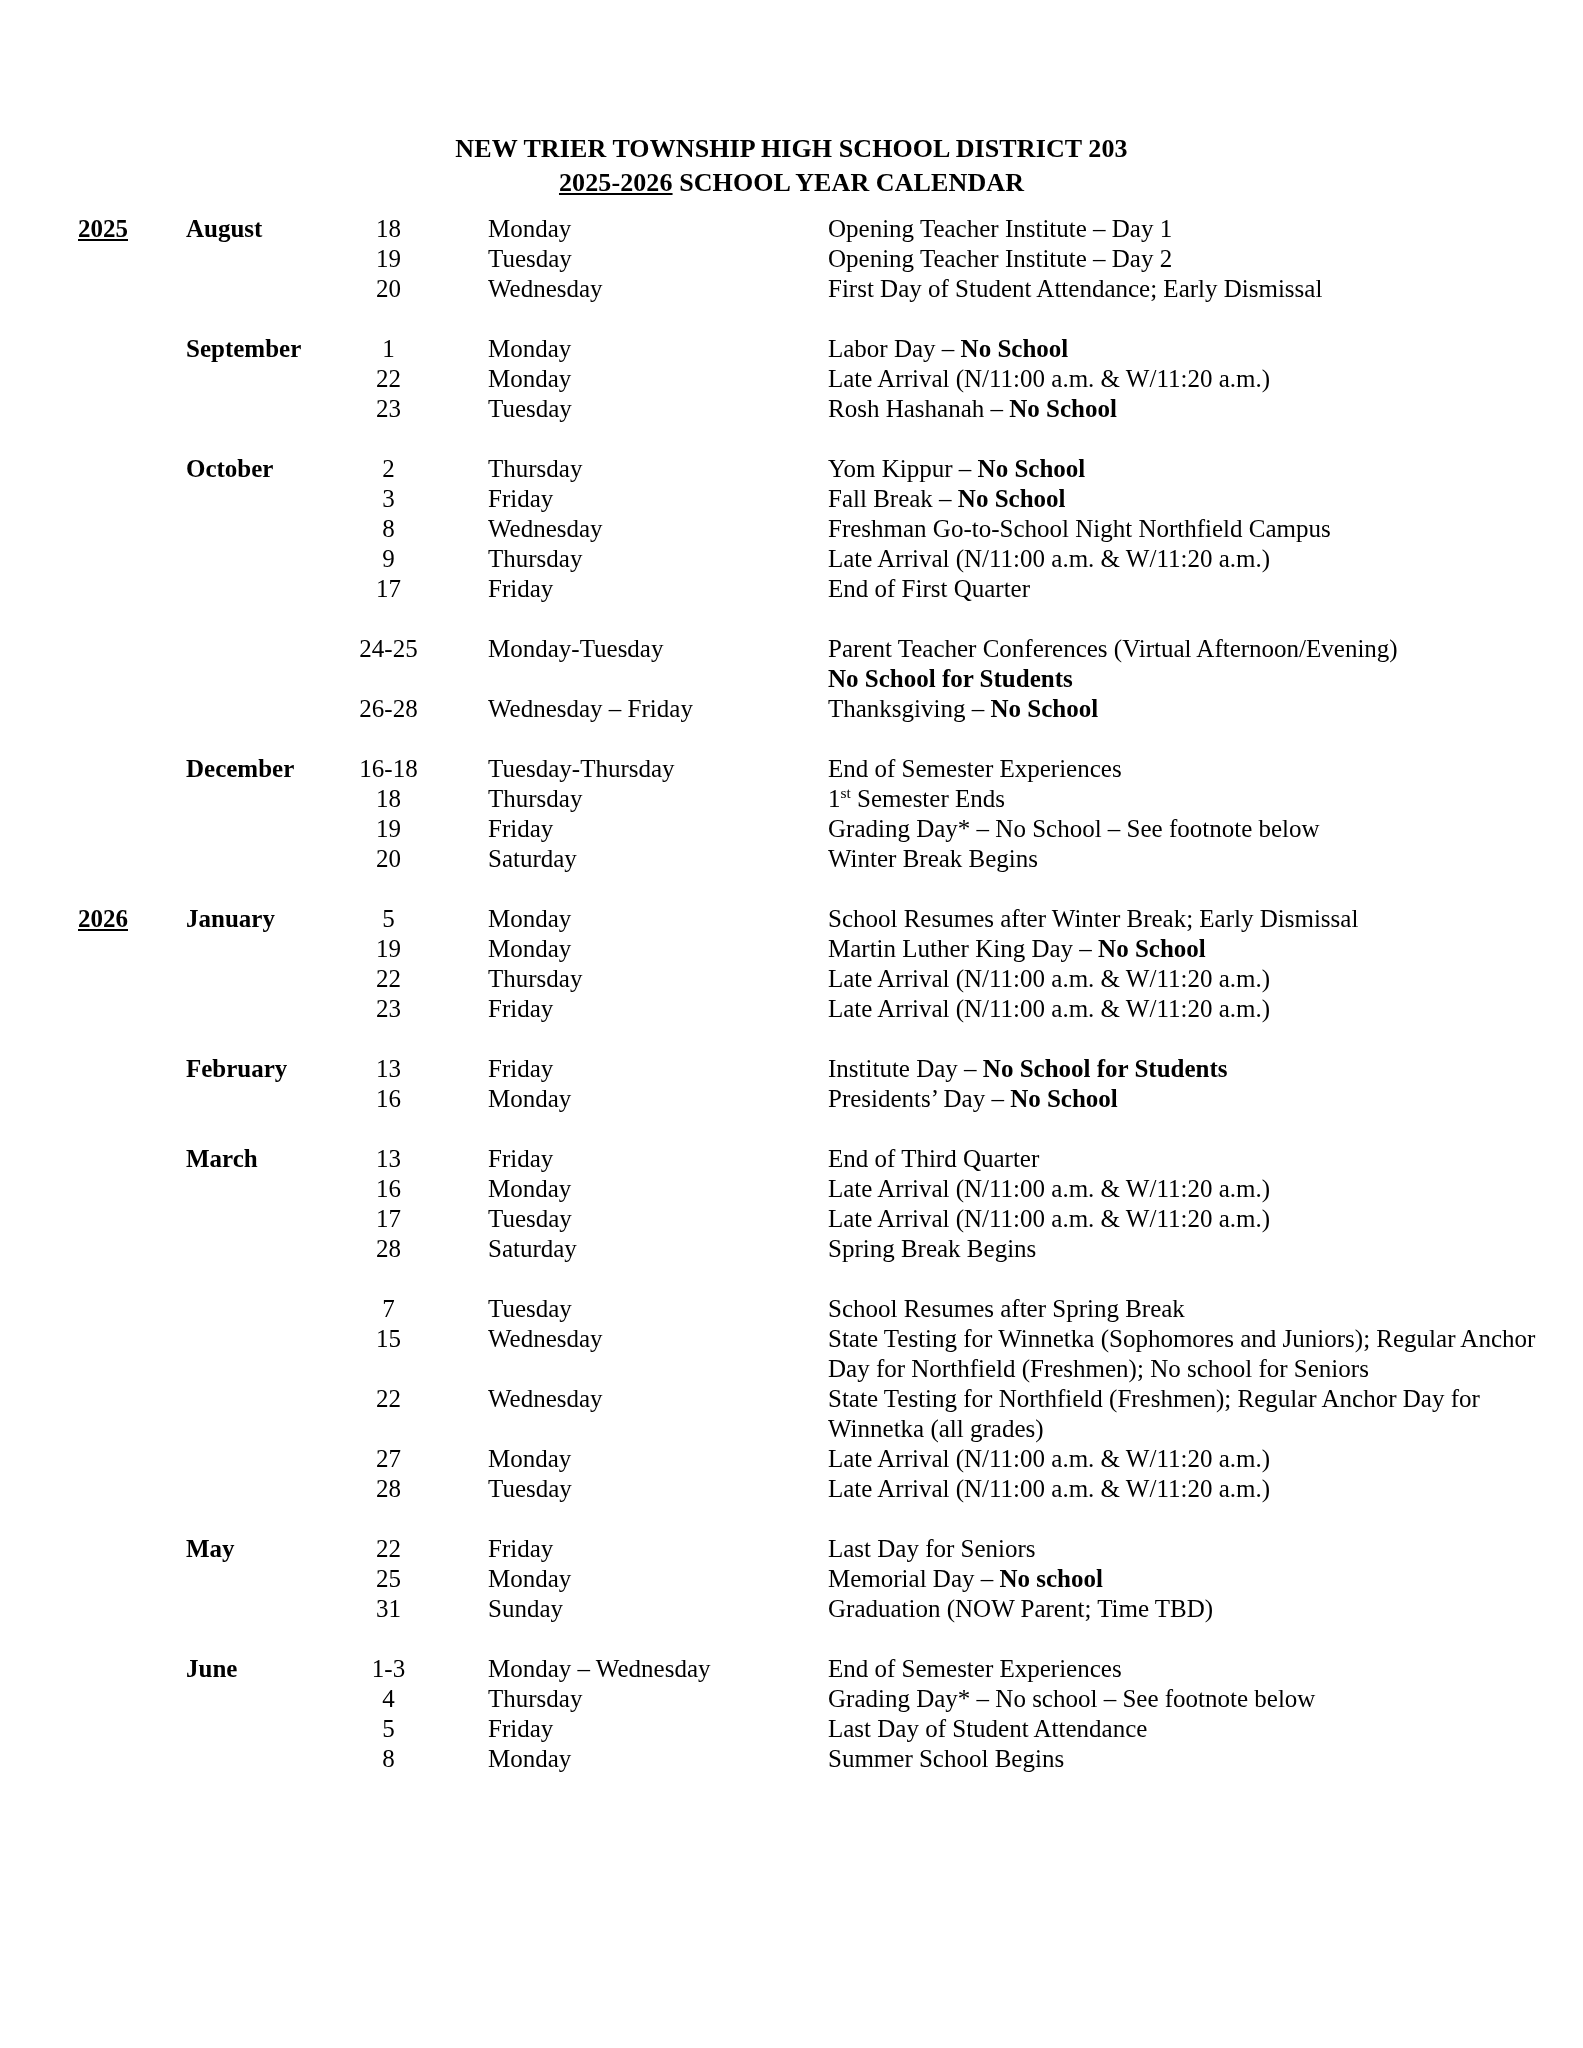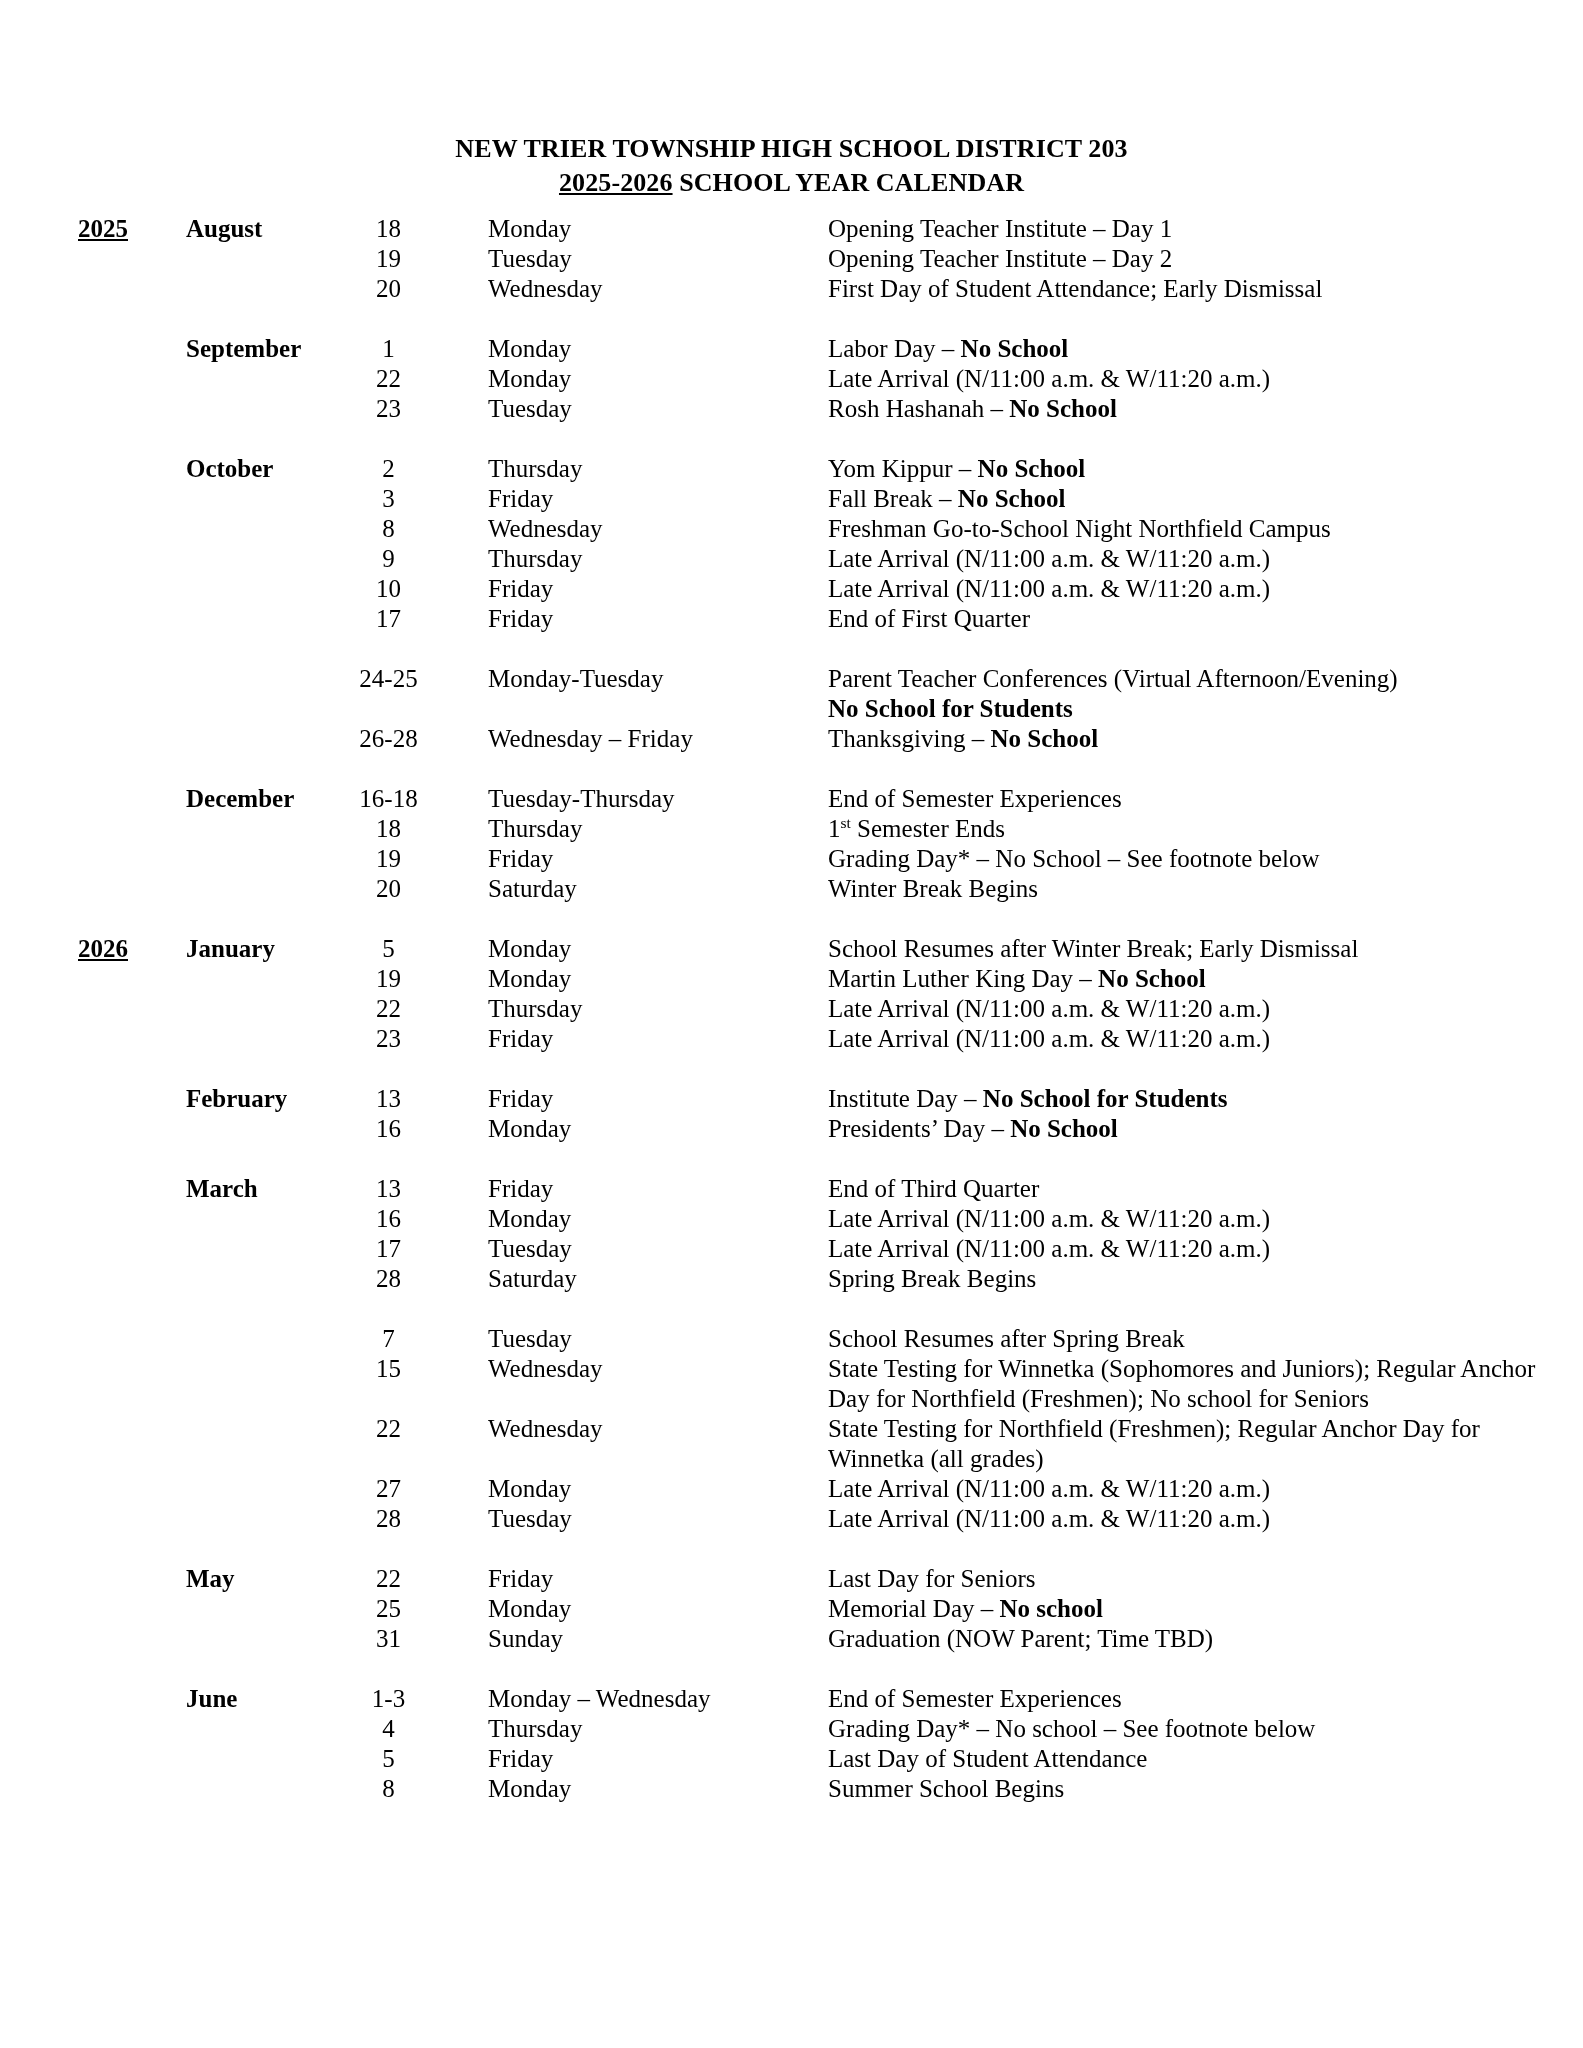--- a/index.html
+++ b/index.html
@@ -207,28 +207,20 @@
             <td class="year-cell" style="text-decoration: none;"></td>
             <td class="month-cell"></td>
             <td class="days-cell">9</td>
             <td>&nbsp;</td>
             <td class="dow-cell">Thursday</td>
             <td class="desc-cell">Late Arrival (N/11:00 a.m. &amp; W/11:20 a.m.)</td>
           </tr>
           <tr>
             <td class="year-cell" style="text-decoration: none;"></td>
             <td class="month-cell"></td>
-            <td class="days-cell">10</td>
-            <td>&nbsp;</td>
-            <td class="dow-cell">Friday</td>
-            <td class="desc-cell">Late Arrival (N/11:00 a.m. &amp; W/11:20 a.m.)</td>
-          </tr>
-          <tr>
-            <td class="year-cell" style="text-decoration: none;"></td>
-            <td class="month-cell"></td>
             <td class="days-cell">17</td>
             <td>&nbsp;</td>
             <td class="dow-cell">Friday</td>
             <td class="desc-cell">End of First Quarter</td>
           </tr>
           <tr class="group-gap">
             <td colspan="6">&nbsp;</td>
           </tr>
           <tr>
             <td class="year-cell" style="text-decoration: none;"></td>

